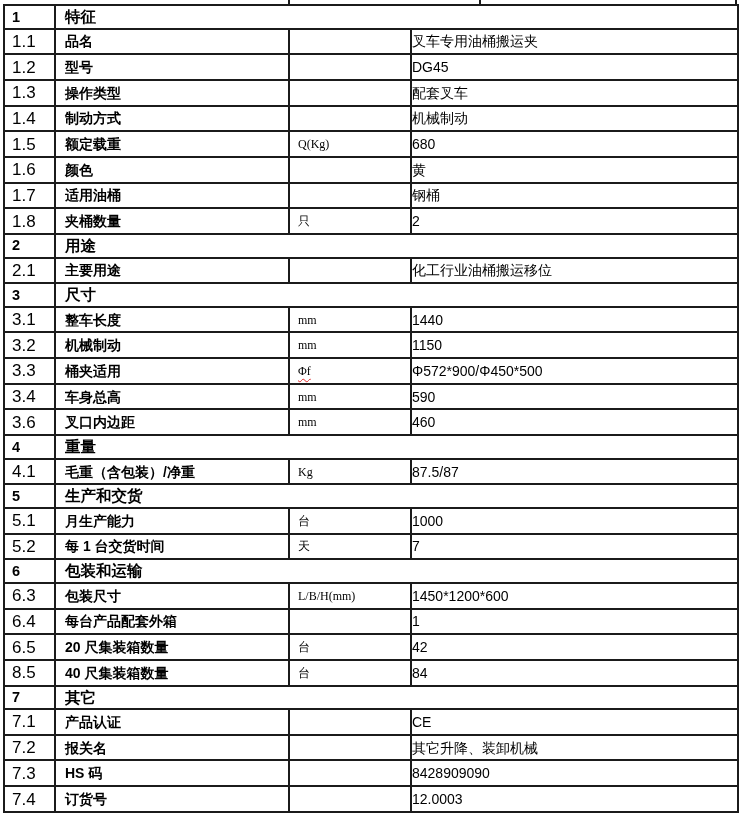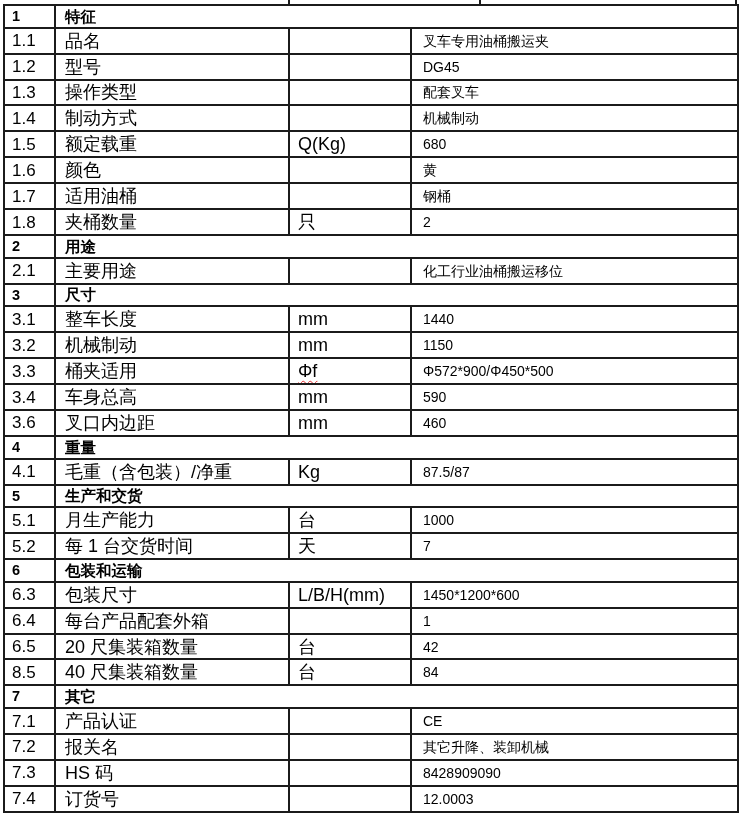--- a/index.html
+++ b/index.html
@@ -25,23 +25,23 @@
     border: 2px solid #1b1b1b;
     padding: 0;
     font-size: 14px;
     line-height: 1;
     vertical-align: middle;
     white-space: nowrap;
     overflow: hidden;
     background: #ffffff;
   }
   td.col-num   { padding-left: 7px;  font-size: 17px; }
-  td.col-label { padding-left: 9px;  font-size: 18px; }
-  td.col-unit  { padding-left: 8px;  font-size: 18px; }
-  td.col-value { padding-left: 11px; font-size: 14px; }
+  td.col-label { padding-left: 9px;  font-size: 14px; font-weight: bold; }
+  td.col-unit  { padding-left: 8px;  font-size: 12px; font-family: Liberation Serif, serif; }
+  td.col-value { font-size: 14px; }
   td.section   { font-weight: 700; }
   td.col-label.section { font-size: 15.5px; }
   td.col-num.section   { font-size: 14.5px; }
   .spell-wavy {
     text-decoration-line: underline;
     text-decoration-style: wavy;
     text-decoration-color: #e02b2b;
     text-decoration-thickness: 1px;
     text-underline-offset: 3px;
     text-align: right;

